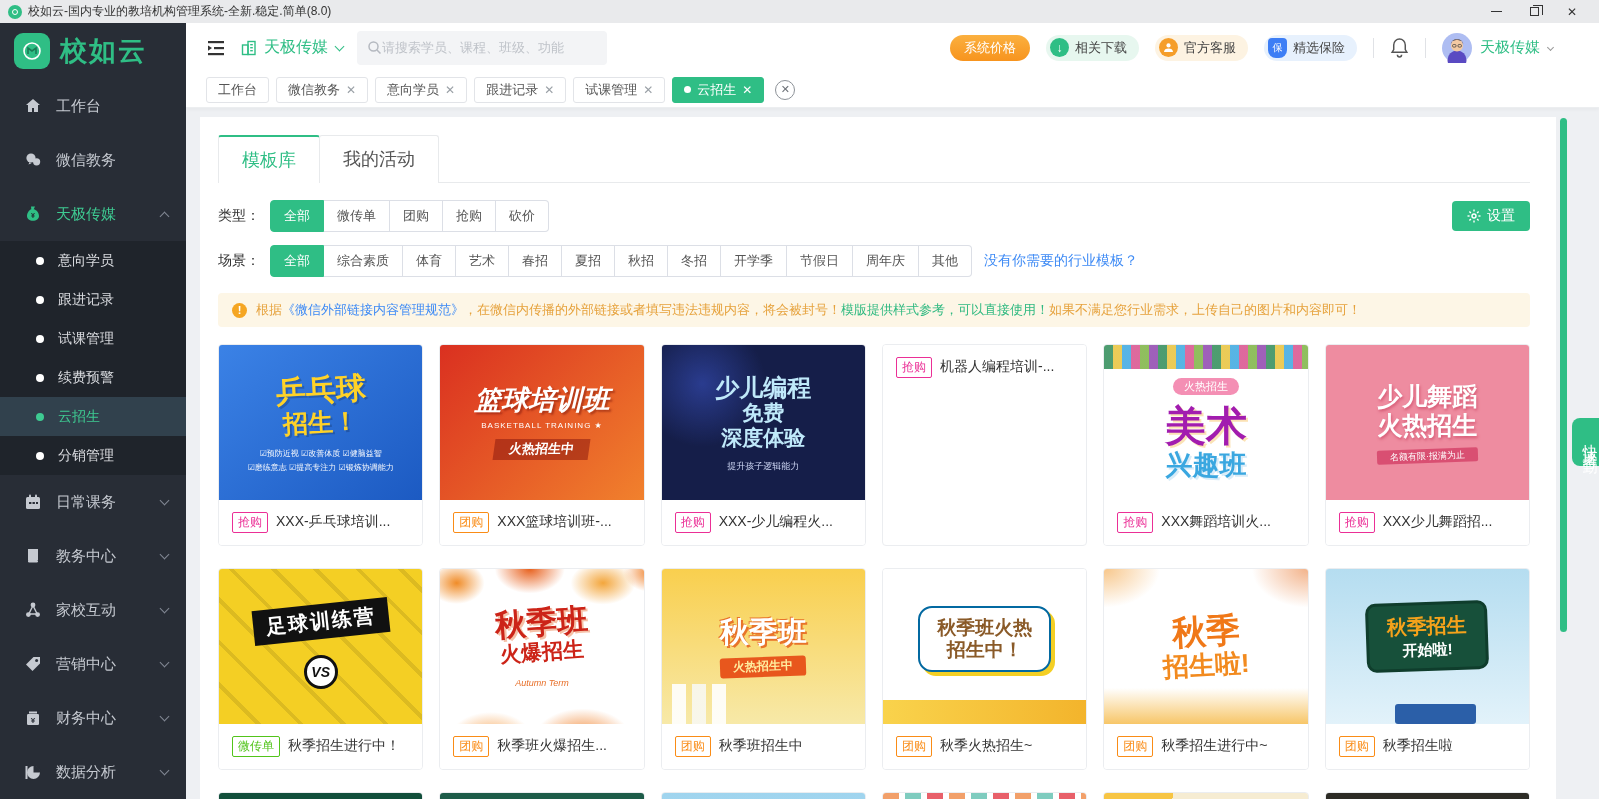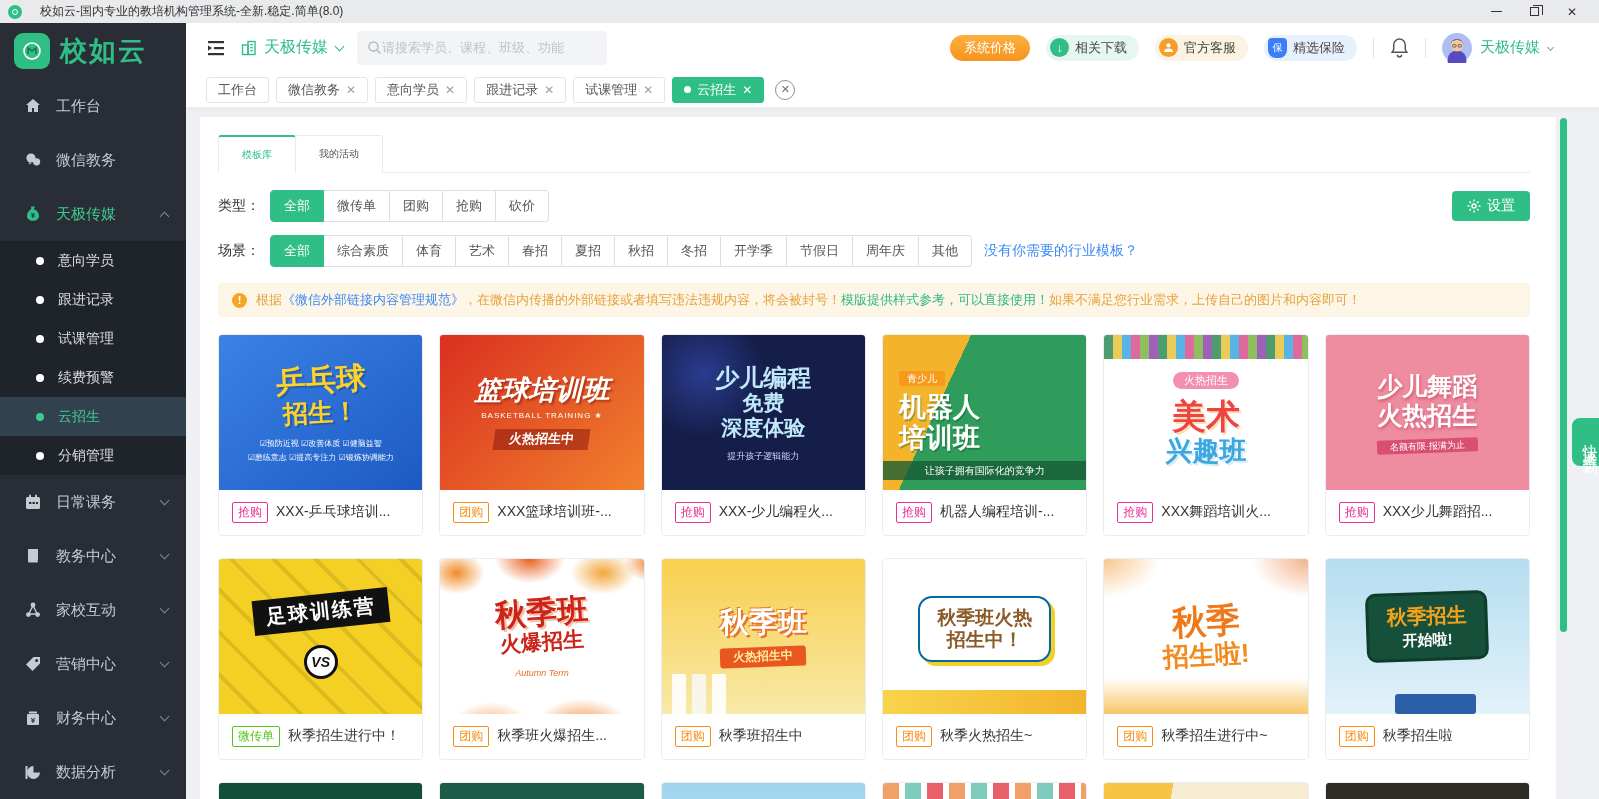--- a/index.html
+++ b/index.html
@@ -1,20 +1,20 @@
 <!DOCTYPE html>
 <html><head>
 <meta charset="utf-8">
 <style>
   * { margin:0; padding:0; box-sizing:border-box; }
   html,body { width:1599px; height:799px; overflow:hidden; font-family:"Liberation Sans",sans-serif; background:#eef0f3; }
   .stage { position:relative; width:1599px; height:799px; }
 
   
-  .titlebar { position:absolute; top:0; left:0; right:0; height:23px; background:#e9eaec; display:flex; align-items:center; gap:18px; padding:0 8px; font-size:12px; color:#333; }
+  .titlebar { position:absolute; top:0; left:0; right:0; height:23px; background:#e9eaec; display:flex; align-items:center; gap:6px; padding:0 8px; font-size:12px; color:#333; }
   .t-logo { width:14px; height:14px; border-radius:50%; background:#2fbe85; position:relative; flex:none;}
   .t-logo::after { content:""; position:absolute; inset:4px; border-radius:50%; border:1.5px solid #fff; }
   .win-controls { margin-left:auto; display:flex; }
   .win-btn { width:38px; height:23px; display:flex; align-items:center; justify-content:center; color:#333; font-size:12px; cursor:pointer;}
   .ic-min { width:11px; height:0; border-top:1.5px solid #333; }
   .ic-restore { width:9px; height:9px; border:1.2px solid #333; position:relative; background:#e9eaec;}
   .ic-restore::before { content:""; position:absolute; top:-3px; left:2px; width:9px; height:9px; border:1.2px solid #333; border-left:none; border-bottom:none;}
 
   
   .sidebar { position:absolute; left:0; top:23px; bottom:0; width:186px; background:#282d36; z-index:5;}
@@ -60,21 +60,21 @@
   .tab { height:26px; display:flex; align-items:center; gap:6px; padding:0 11px; border:1px solid #e2e4e8; border-radius:3px; font-size:13px; color:#555; background:#fff; cursor:pointer; white-space:nowrap;}
   .tab .x { font-size:12px; color:#9aa0a6; }
   .tab.active { background:#2fbe85; border-color:#2fbe85; color:#fff; }
   .tab.active .x { color:#fff; }
   .tab .dot { width:7px; height:7px; border-radius:50%; background:#fff; }
   .closeall { width:20px; height:20px; border:1.3px solid #8d9298; border-radius:50%; color:#6b7076; font-size:11px; display:flex; align-items:center; justify-content:center; margin-left:4px; cursor:pointer;}
 
   
   .panel { position:absolute; left:200px; top:117px; width:1356px; bottom:0; background:#fff; padding:18px 26px 0 18px; overflow:hidden; }
   .vtabs { display:flex; border-bottom:1px solid #e8eaec; margin-bottom:17px; }
-  .vtab { padding:11px 23px; border:1px solid #e8eaec; border-bottom:none; margin-right:-1px; margin-bottom:-1px; font-size:10px; color:#555; background:#fff; border-radius:3px 3px 0 0; cursor:pointer;text-align:center;}
+  .vtab { padding:11px 23px; border:1px solid #e8eaec; border-bottom:none; margin-right:-1px; margin-bottom:-1px; font-size:18px; color:#555; background:#fff; border-radius:3px 3px 0 0; cursor:pointer;text-align:center;}
   .vtab.active { color:#2fbe85; border-top:2px solid #2fbe85; }
   .filter-row { display:flex; align-items:center; margin-bottom:13px; }
   .filter-label { font-size:14px; color:#333; margin-right:10px; white-space:nowrap;}
   .seg { display:flex; }
   .opt { min-width:46px; padding:6px 13px; border:1px solid #dcdfe6; border-left:none; font-size:13px; color:#555; background:#fff; text-align:center; cursor:pointer; white-space:nowrap;}
   .opt:first-child { border-left:1px solid #dcdfe6; border-radius:4px 0 0 4px; }
   .opt:last-child { border-radius:0 4px 4px 0; }
   .opt.active { background:#2fbe85; border-color:#2fbe85; color:#fff; }
   .more-link { margin-left:12px; color:#3d8af5; font-size:14px; cursor:pointer; white-space:nowrap;}
   .settings-btn { margin-left:auto; background:#2fbe85; color:#fff; border:none; border-radius:4px; height:30px; padding:0 15px; font-size:14px; display:flex; align-items:center; gap:6px; cursor:pointer; font-family:"Liberation Sans",sans-serif;}
@@ -108,21 +108,21 @@
   .p3 .pa { font-size:24px; font-weight:900; color:#bfe9fa; }
   .p3 .pb,.p3 .pc { font-size:21px; font-weight:900; color:#bfe9fa; }
   .p3 .pd { font-size:9px; color:#cfd8f5; margin-top:11px; }
   .p4 { background:linear-gradient(115deg,#f3b42c 32%,#2f9c5c 32%); align-items:flex-start; padding-left:16px;}
   .p4 .pa { font-size:10px; color:#fff; background:#f59a1b; padding:2px 8px; border-radius:2px; margin-bottom:6px;}
   .p4 .pb,.p4 .pc { font-size:27px; font-weight:900; color:#fff; text-shadow:1px 2px 0 rgba(0,80,40,.35); text-align:left;}
   .p4 .pd { position:absolute; left:0; right:0; bottom:10px; font-size:10px; color:#fff; background:rgba(20,90,50,.78); padding:4px 0; text-align:center;}
   .p5 { background:#fff; }
   .p5::before { content:""; position:absolute; top:0; left:0; right:0; height:24px; background:repeating-linear-gradient(90deg,#2e8b57 0 9px,#e8c23a 9px 18px,#3aa7e0 18px 27px,#d84f8c 27px 36px,#7cb342 36px 45px,#8e44ad 45px 54px); opacity:.85;}
   .p5 .pa { background:#f48fb4; color:#fff; font-size:11px; padding:2px 11px; border-radius:10px; margin-top:14px;}
-  .p5 .pb { font-size:34px; font-weight:900; color:#ef4444; margin-top:8px; text-shadow:2px 2px 0 #fbe2b5;}
+  .p5 .pb { font-size:41px; font-weight:900; color:#a21caf; margin-top:8px; text-shadow:2px 2px 0 #fbe2b5;}
   .p5 .pc { font-size:27px; font-weight:900; color:#3aa7e0; text-shadow:2px 2px 0 #d9ecf8;}
   .p6 { background:#ee8ca0; }
   .p6 .pa,.p6 .pb { color:#fff; font-size:25px; font-weight:900; text-shadow:1px 2px 3px rgba(200,60,90,.65);}
   .p6 .pc { margin-top:9px; font-size:9px; color:#fff; background:#d94f72; padding:2px 13px; border-radius:2px; transform:rotate(-2deg);}
   .p7 { background:#f4cf24; }
   .p7::before { content:""; position:absolute; inset:0; background:repeating-linear-gradient(45deg,transparent 0 26px,#000 26px 30px); opacity:.1;}
   .p7 .pa { background:#111; color:#fff; font-size:20px; font-weight:900; letter-spacing:2px; padding:6px 13px; transform:rotate(-6deg); position:relative;}
   .p7 .pb { margin-top:16px; width:34px; height:34px; border-radius:50%; background:#fff; color:#111; font-size:14px; font-weight:900; font-style:italic; display:flex; align-items:center; justify-content:center; border:3px solid #111; position:relative;}
   .p8 { background:#fff; }
   .p8::before { content:""; position:absolute; top:-28px; left:-20px; right:-20px; height:70px; background:radial-gradient(40px 30px at 15% 60%,#f08c28,rgba(240,140,40,0) 70%),radial-gradient(50px 35px at 45% 40%,#e8621f,rgba(232,98,31,0) 70%),radial-gradient(45px 30px at 75% 60%,#f3a63c,rgba(243,166,60,0) 72%),radial-gradient(40px 28px at 95% 45%,#ef7d24,rgba(239,125,36,0) 70%);}
@@ -515,26 +515,20 @@
           <span class="pc">深度体验</span>
           <span class="pd">提升孩子逻辑能力</span>
         </div>
         <div class="cfoot">
             <span class="badge b-pink">抢购</span>
             <span class="ctitle">XXX-少儿编程火...</span>
           </div>
       </div>
 
       <div class="card">
-        <div class="poster p4">
-          <span class="pa">青少儿</span>
-          <span class="pb">机器人</span>
-          <span class="pc">培训班</span>
-          <span class="pd">让孩子拥有国际化的竞争力</span>
-        </div>
         <div class="cfoot">
             <span class="badge b-pink">抢购</span>
             <span class="ctitle">机器人编程培训-...</span>
           </div>
       </div>
 
       <div class="card">
         <div class="poster p5">
           <span class="pa">火热招生</span>
           <span class="pb">美术</span>

